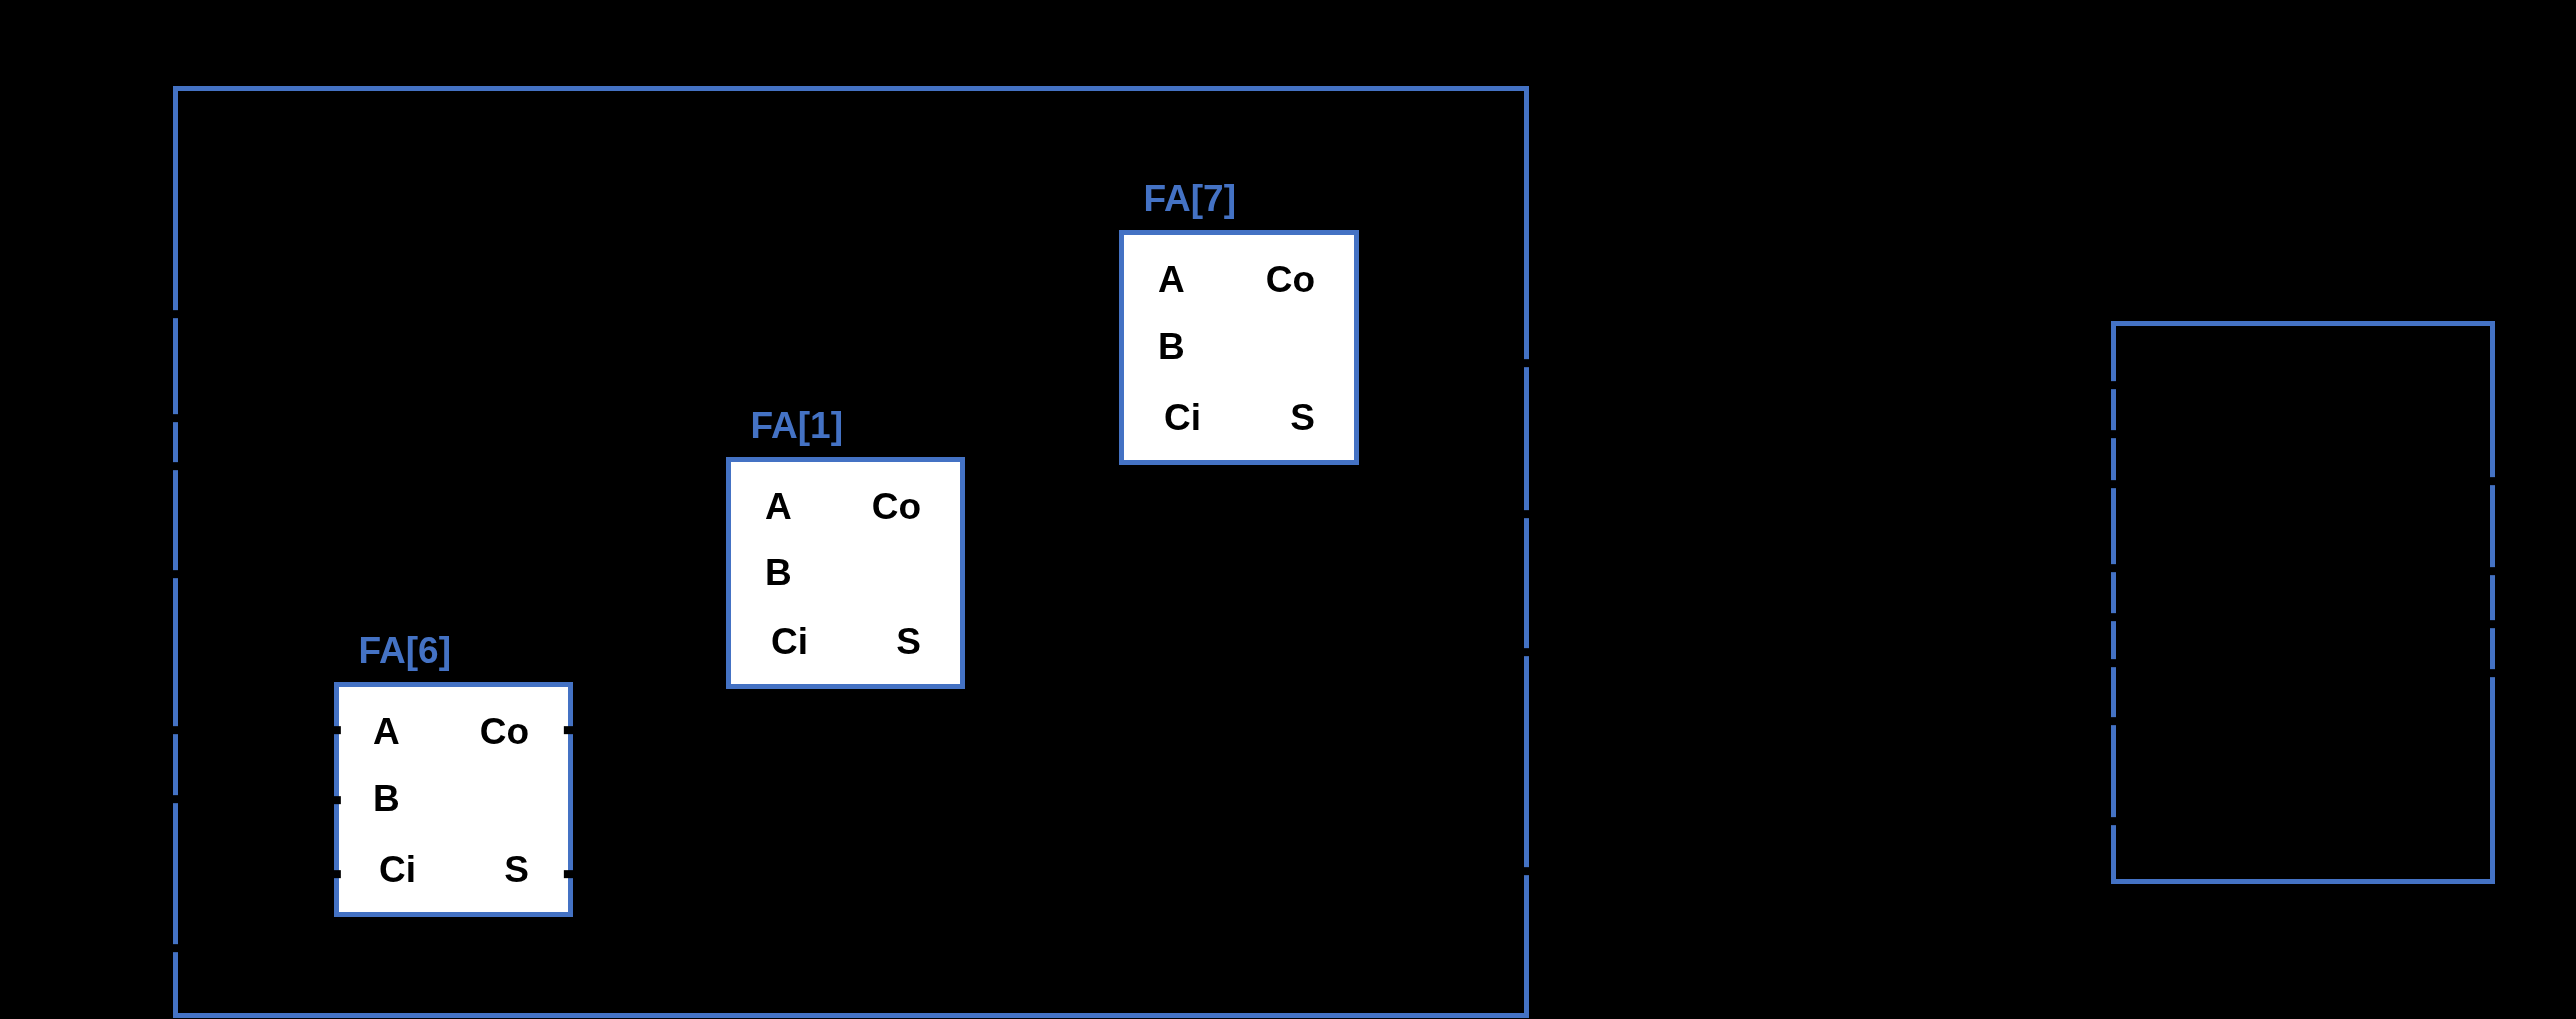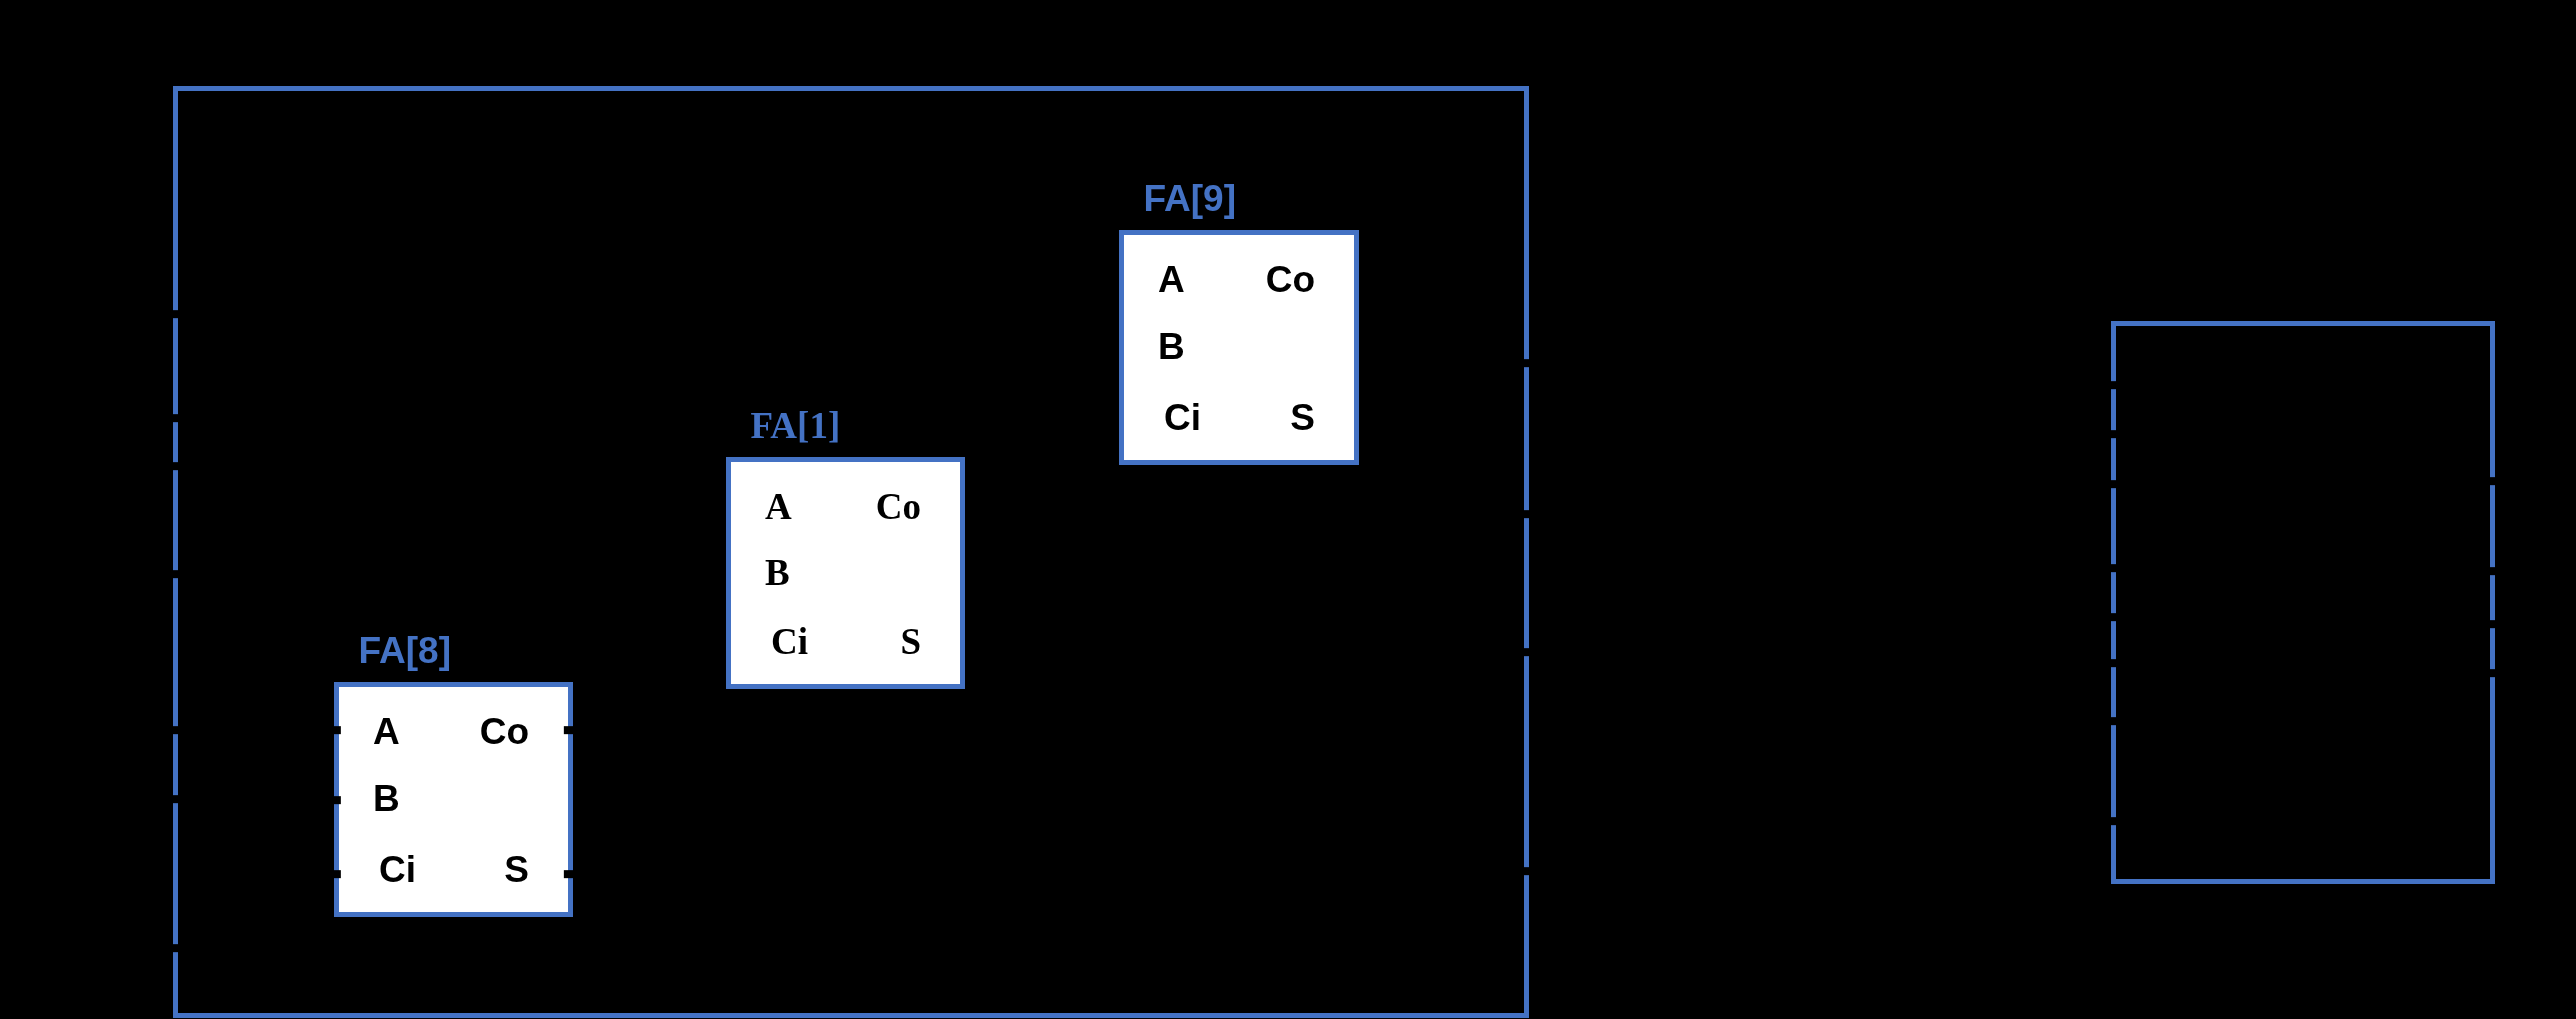--- a/index.html
+++ b/index.html
@@ -69,43 +69,43 @@
 </style>
 </head>
 <body>
 
 <div id="canvas" style="width: 2576px; height: 1019px;">
 
   <div class="outline" id="container-0" style="left: 173px; top: 86px; width: 1356px; height: 932px;"></div>
   <div class="outline" id="container-1" style="left: 2111px; top: 321px; width: 384px; height: 563px;"></div>
 
   <div class="fa" id="fa-0" style="left: 334px; top: 682px; width: 239px; height: 235px;">
-    <div class="fa-label">FA[8]</div>
+    <div class="fa-label">FA[6]</div>
     <div class="fa-box">
       <span class="pin a">A</span>
       <span class="pin b">B</span>
       <span class="pin ci">Ci</span>
       <span class="pin co">Co</span>
       <span class="pin s">S</span>
     </div>
   </div>
 
-  <div class="fa" id="fa-1" style="left: 726px; top: 457px; width: 239px; height: 232px; font-family: Liberation Serif, serif;">
+  <div class="fa" id="fa-1" style="left: 726px; top: 457px; width: 239px; height: 232px;">
     <div class="fa-label">FA[1]</div>
     <div class="fa-box">
       <span class="pin a">A</span>
       <span class="pin b">B</span>
       <span class="pin ci">Ci</span>
       <span class="pin co">Co</span>
       <span class="pin s">S</span>
     </div>
   </div>
 
   <div class="fa" id="fa-2" style="left: 1119px; top: 230px; width: 240px; height: 235px;">
-    <div class="fa-label">FA[9]</div>
+    <div class="fa-label">FA[7]</div>
     <div class="fa-box">
       <span class="pin a">A</span>
       <span class="pin b">B</span>
       <span class="pin ci">Ci</span>
       <span class="pin co">Co</span>
       <span class="pin s">S</span>
     </div>
   </div>
 
 <div class="tick" style="left: 176px; top: 314px; width: 11.6px; height: 7.7px;"></div>

